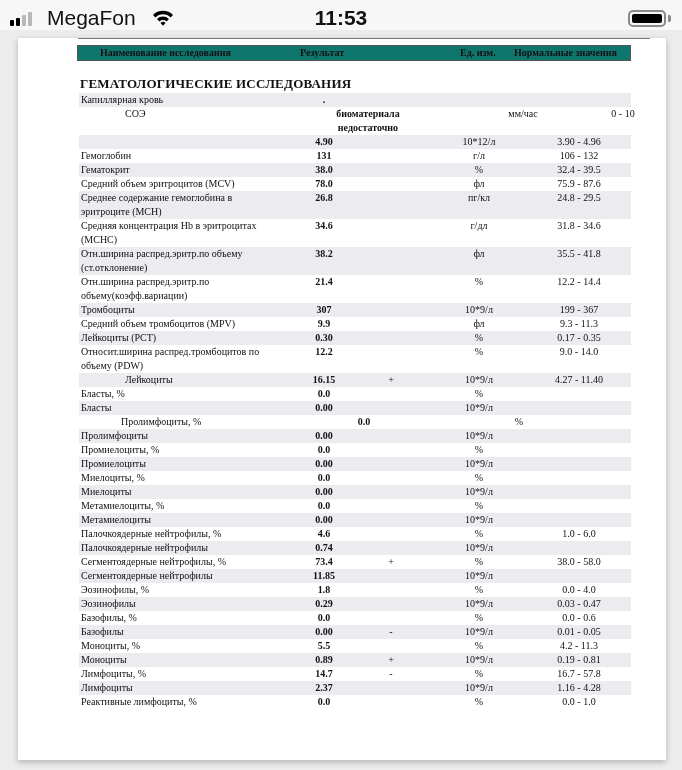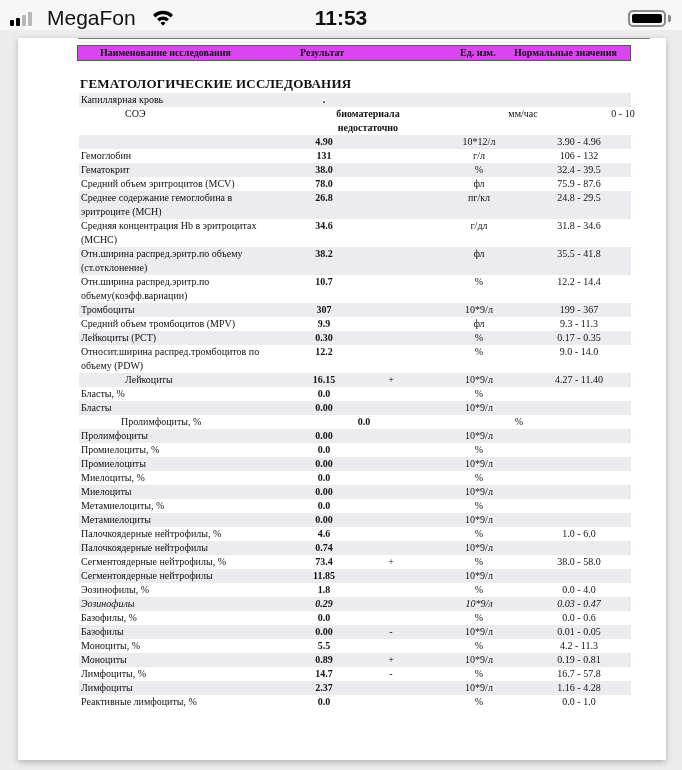--- a/index.html
+++ b/index.html
@@ -26,21 +26,21 @@
 
   .page {
     position: absolute; left: 18px; top: 38px; width: 648px; height: 722px;
     background: #fff;
     box-shadow: 0 2px 6px rgba(0,0,0,0.25);
   }
   .page-topline { position: absolute; left: 60px; top: 0; width: 572px; height: 1px; background: #777; }
 
   .head-row {
     position: absolute; left: 59px; top: 7px; width: 552px; height: 14px;
-    background: #d946ef; border: 1px solid #555;
+    background: #0f766e; border: 1px solid #555;
     font-size: 10px; font-weight: bold; color: #111;
   }
   .head-row span { position: absolute; top: 1px; white-space: nowrap; }
 
   .section-title {
     position: absolute; left: 62px; top: 38px;
     font-size: 13px; font-weight: bold; color: #111; letter-spacing: 0.2px;
   }
 
   .table { position: absolute; left: 61px; top: 55px; width: 552px; }
@@ -147,21 +147,21 @@
       </div>
       <div class="row shade" style="min-height: 28px; font-family: Liberation Serif, serif;">
         <span class="name">Отн.ширина распред.эритр.по объему (ст.отклонение)</span>
         <span class="val">38.2</span>
         <span class="flag"></span>
         <span class="unit">фл</span>
         <span class="norm">35.5 - 41.8</span>
       </div>
       <div class="row" style="min-height: 28px;">
         <span class="name">Отн.ширина распред.эритр.по объему(коэфф.вариации)</span>
-        <span class="val">10.7</span>
+        <span class="val">21.4</span>
         <span class="flag"></span>
         <span class="unit">%</span>
         <span class="norm">12.2 - 14.4</span>
       </div>
       <div class="row shade" style="min-height: 14px;">
         <span class="name">Тромбоциты</span>
         <span class="val">307</span>
         <span class="flag"></span>
         <span class="unit">10*9/л</span>
         <span class="norm">199 - 367</span>
@@ -292,21 +292,21 @@
         <span class="unit">10*9/л</span>
         <span class="norm"></span>
       </div>
       <div class="row" style="min-height: 14px;">
         <span class="name">Эозинофилы, %</span>
         <span class="val">1.8</span>
         <span class="flag"></span>
         <span class="unit">%</span>
         <span class="norm">0.0 - 4.0</span>
       </div>
-      <div class="row shade" style="min-height: 14px; font-style: italic;">
+      <div class="row shade" style="min-height: 14px;">
         <span class="name">Эозинофилы</span>
         <span class="val">0.29</span>
         <span class="flag"></span>
         <span class="unit">10*9/л</span>
         <span class="norm">0.03 - 0.47</span>
       </div>
       <div class="row" style="min-height: 14px;">
         <span class="name">Базофилы, %</span>
         <span class="val">0.0</span>
         <span class="flag"></span>

